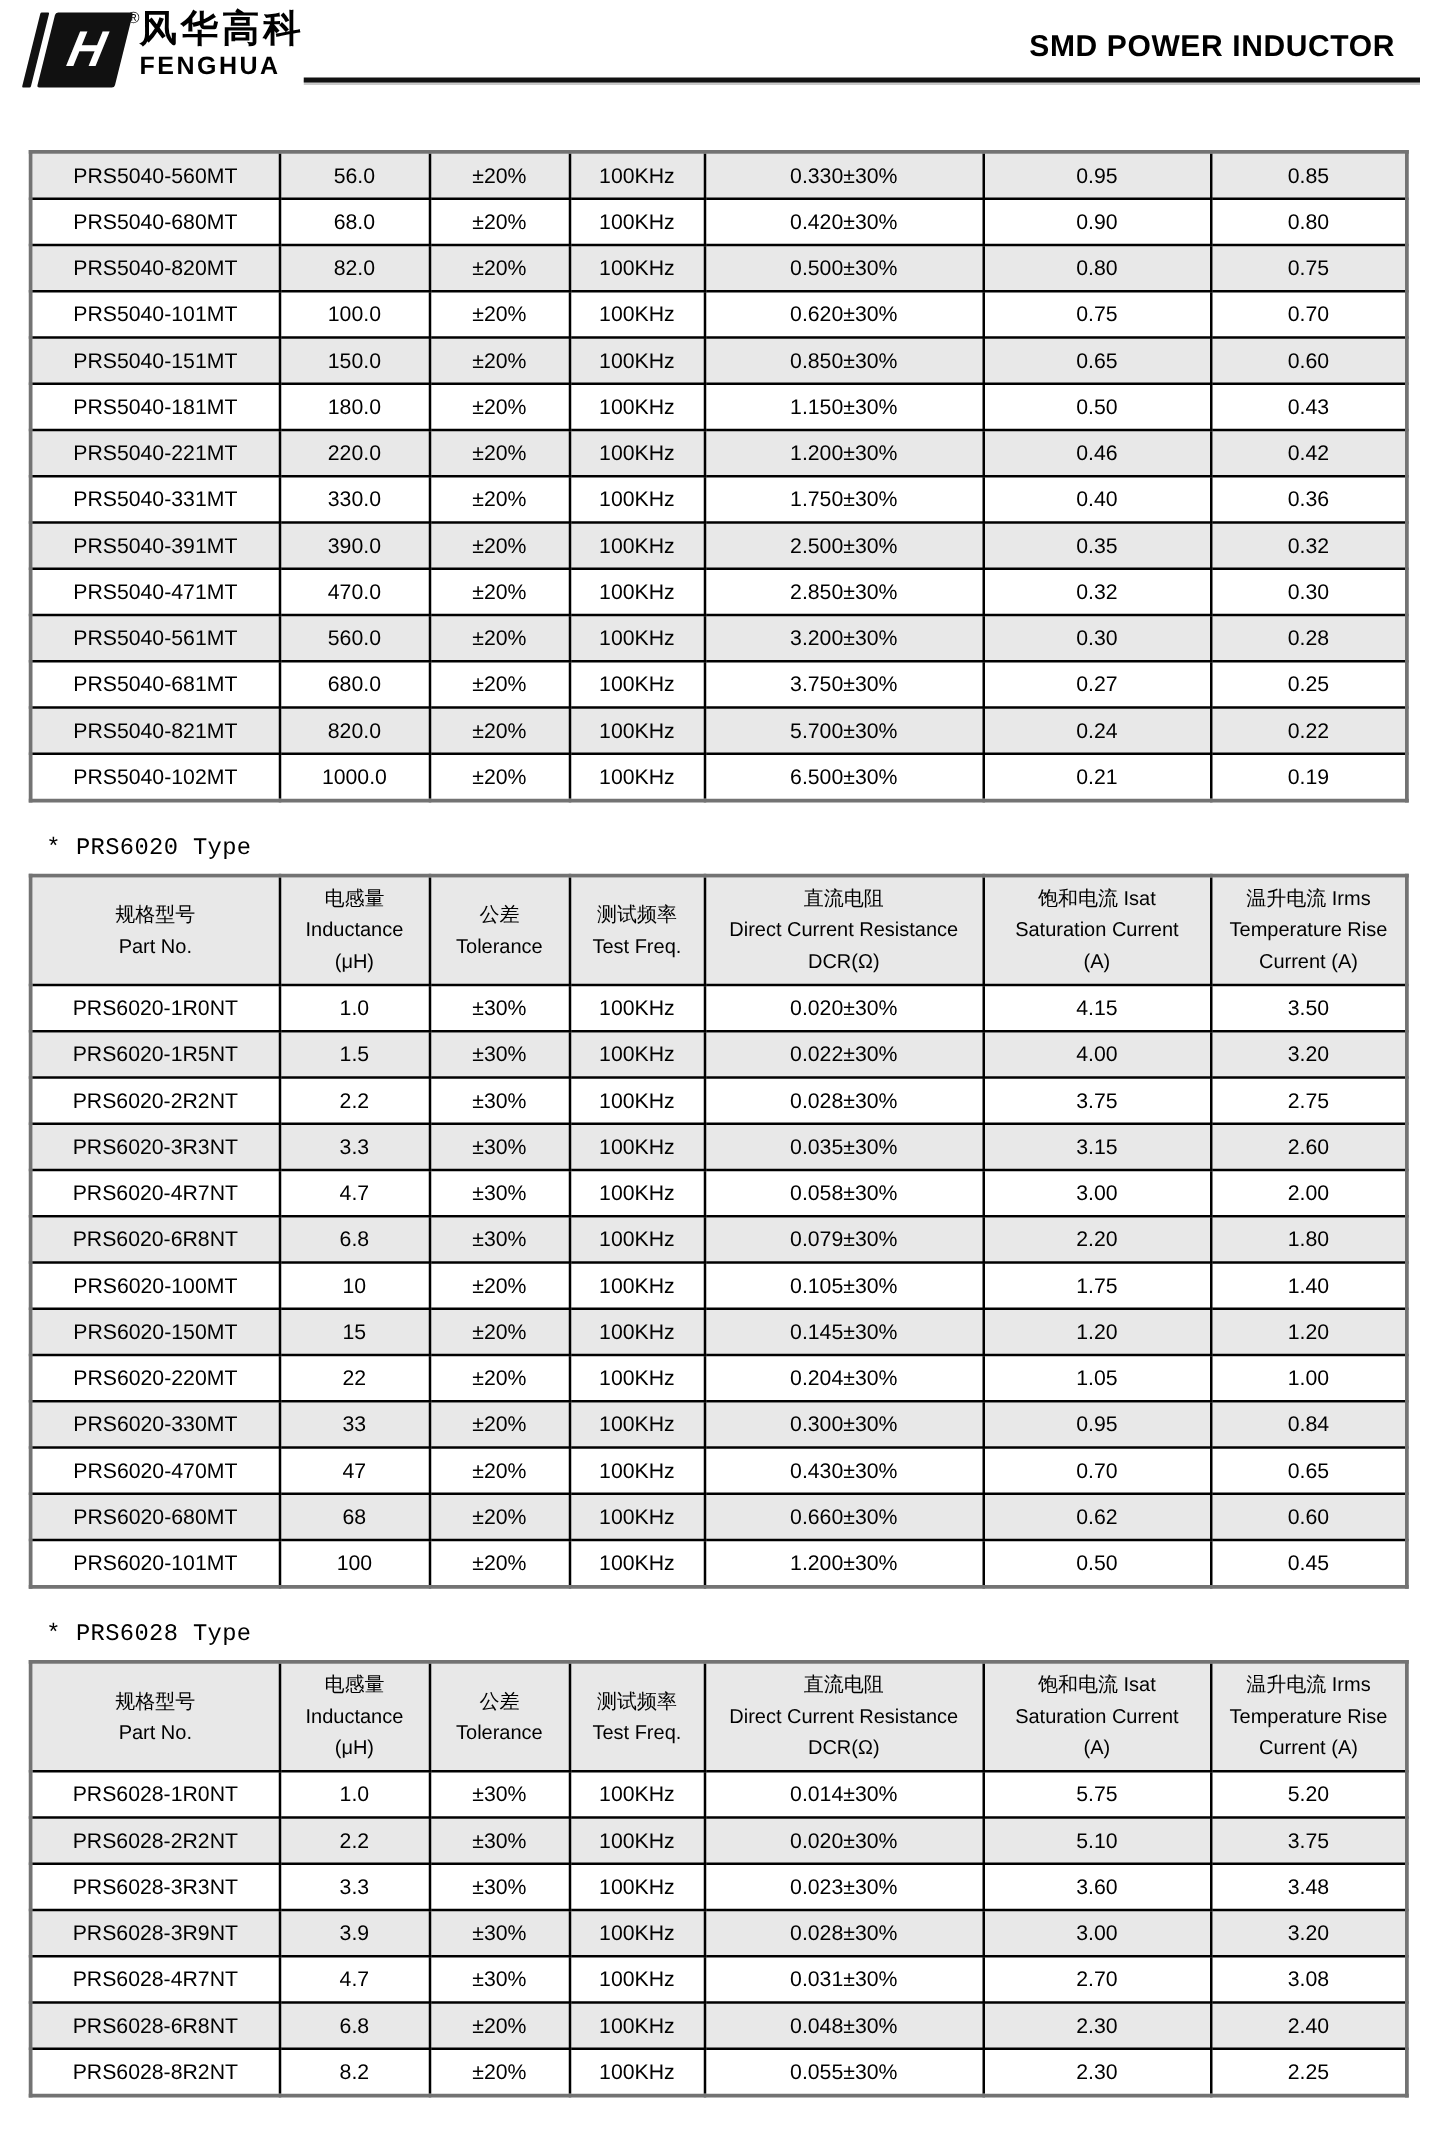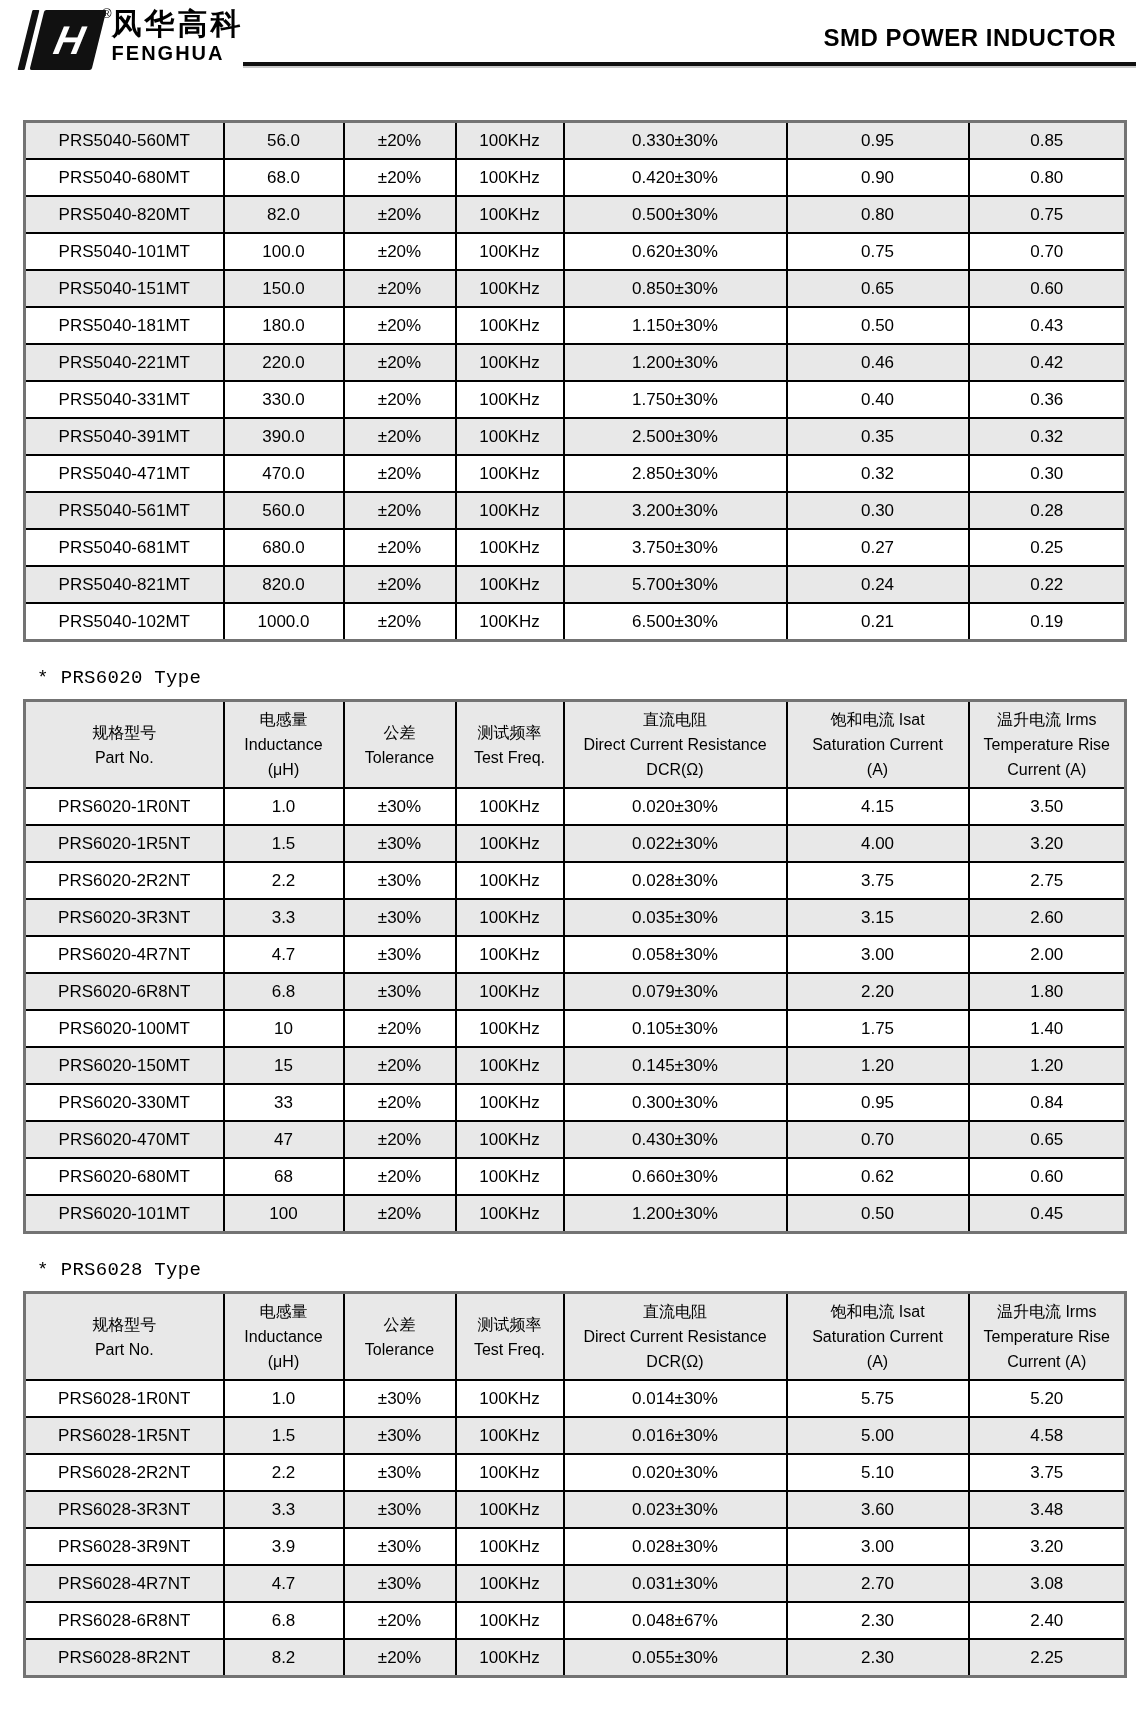--- a/index.html
+++ b/index.html
@@ -350,20 +350,29 @@
           <tr>
             <td>PRS6020-150MT</td>
             <td>15</td>
             <td>±20%</td>
             <td>100KHz</td>
             <td>0.145±30%</td>
             <td>1.20</td>
             <td>1.20</td>
           </tr>
           <tr>
+            <td>PRS6020-220MT</td>
+            <td>22</td>
+            <td>±20%</td>
+            <td>100KHz</td>
+            <td>0.204±30%</td>
+            <td>1.05</td>
+            <td>1.00</td>
+          </tr>
+          <tr>
             <td>PRS6020-330MT</td>
             <td>33</td>
             <td>±20%</td>
             <td>100KHz</td>
             <td>0.300±30%</td>
             <td>0.95</td>
             <td>0.84</td>
           </tr>
           <tr>
             <td>PRS6020-470MT</td>
@@ -450,29 +459,20 @@
           <tr>
             <td>PRS6028-1R0NT</td>
             <td>1.0</td>
             <td>±30%</td>
             <td>100KHz</td>
             <td>0.014±30%</td>
             <td>5.75</td>
             <td>5.20</td>
           </tr>
           <tr>
-            <td>PRS6028-1R5NT</td>
-            <td>1.5</td>
-            <td>±30%</td>
-            <td>100KHz</td>
-            <td>0.016±30%</td>
-            <td>5.00</td>
-            <td>4.58</td>
-          </tr>
-          <tr>
             <td>PRS6028-2R2NT</td>
             <td>2.2</td>
             <td>±30%</td>
             <td>100KHz</td>
             <td>0.020±30%</td>
             <td>5.10</td>
             <td>3.75</td>
           </tr>
           <tr>
             <td>PRS6028-3R3NT</td>
@@ -499,21 +499,21 @@
             <td>100KHz</td>
             <td>0.031±30%</td>
             <td>2.70</td>
             <td>3.08</td>
           </tr>
           <tr>
             <td>PRS6028-6R8NT</td>
             <td>6.8</td>
             <td>±20%</td>
             <td>100KHz</td>
-            <td>0.048±67%</td>
+            <td>0.048±30%</td>
             <td>2.30</td>
             <td>2.40</td>
           </tr>
           <tr>
             <td>PRS6028-8R2NT</td>
             <td>8.2</td>
             <td>±20%</td>
             <td>100KHz</td>
             <td>0.055±30%</td>
             <td>2.30</td>

